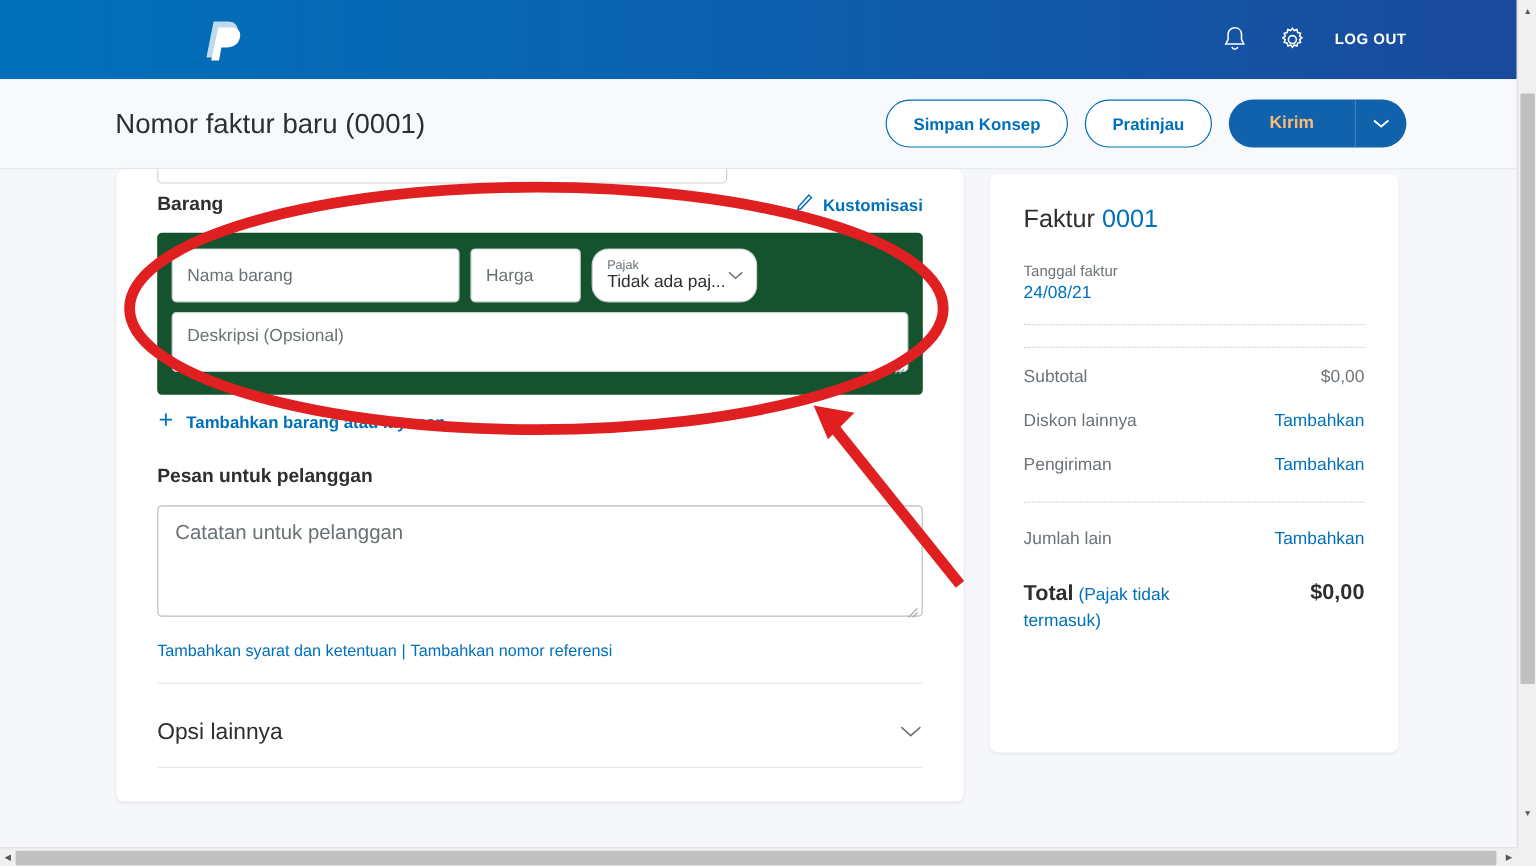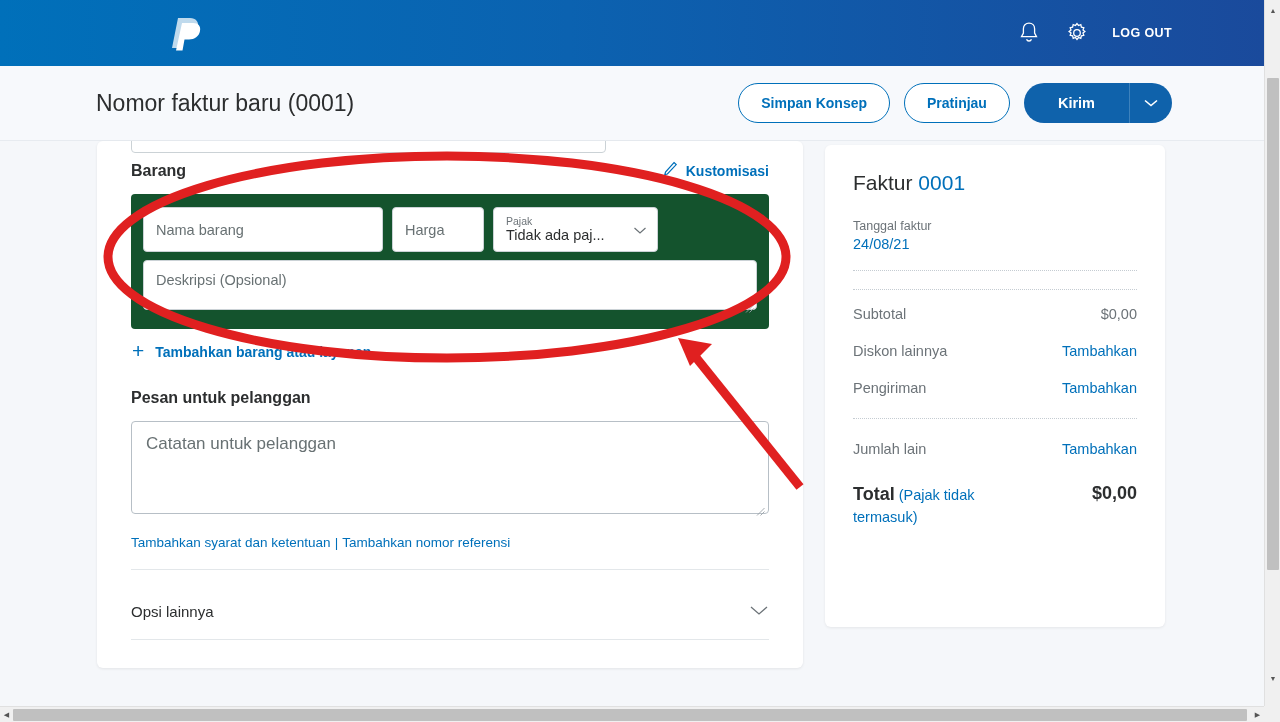--- a/index.html
+++ b/index.html
@@ -121,21 +121,21 @@
   }
   .split-btn {
     display: flex;
     height: 40px;
     border-radius: 22px;
     overflow: hidden;
     background: #0f62ab;
   }
   .split-main {
     padding: 0 34px;
-    color: #ffffff;
+    color: #fdba74;
     font-size: 14.5px;
     font-weight: bold;
     display: flex; align-items: center; justify-content: center;
     cursor: pointer;
     border-right: 1px solid #3d82bd;
     white-space: nowrap;
   }
   .split-caret {
     width: 42px;
     display: flex; align-items: center; justify-content: center;
@@ -209,21 +209,21 @@
     height: 45px;
     position: relative;
     display: flex;
     flex-direction: column;
     justify-content: center;
     padding: 0 12px;
   }
   .fld-name   { width: 240px; }
   .fld-qty    { width: 88px; }
   .fld-price  { width: 92px; }
-  .fld-tax    { width: 165px; }
+  .fld-tax    { width: 138px; border-radius: 14px; }
 
   .fld-placeholder {
     font-size: 14.5px;
     color: #687173;
   }
   .fld-minilabel {
     font-size: 10.5px;
     color: #6c7378;
     line-height: 12px;
   }
@@ -329,21 +329,21 @@
     left: 34px;
     top: 445px;
     width: 638px;
     height: 50px;
     display: flex;
     align-items: center;
     justify-content: space-between;
     cursor: pointer;
   }
   .more-options-label {
-    font-size: 15px;
+    font-size: 19px;
     color: #2c2e2f;
   }
   .hr-line2 {
     position: absolute;
     left: 34px;
     top: 498px;
     width: 638px;
     height: 1px;
     background: #e3e7ea;
   }

